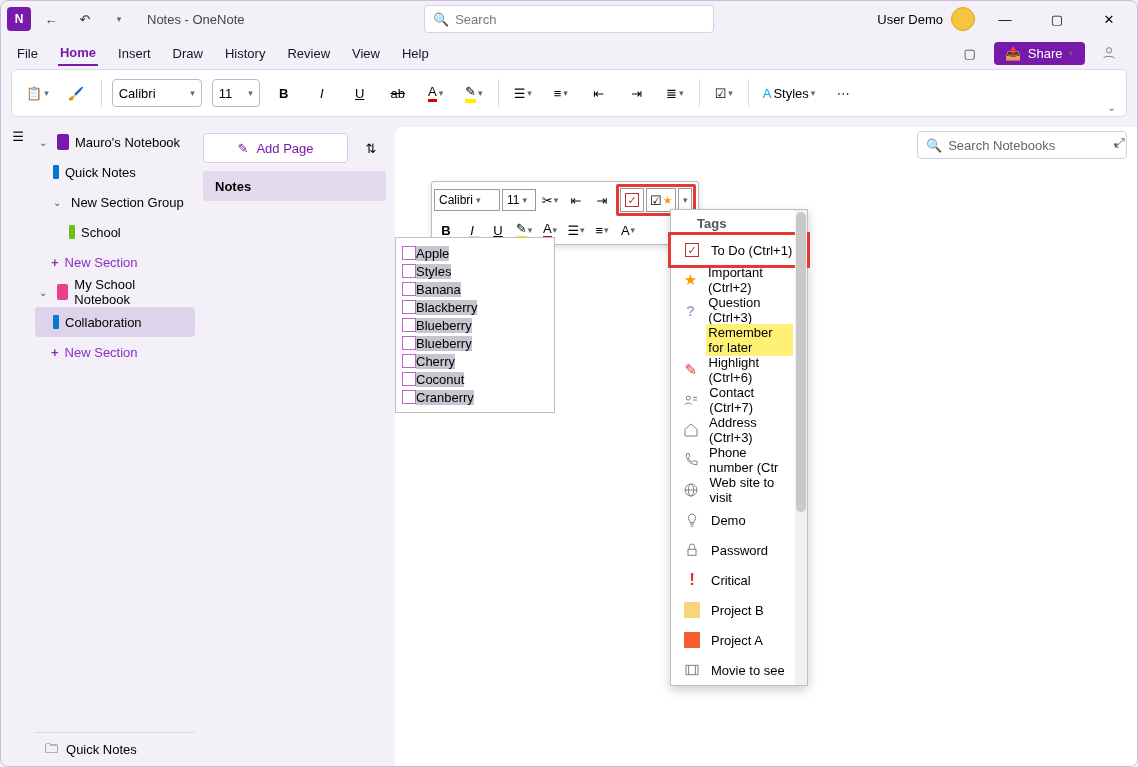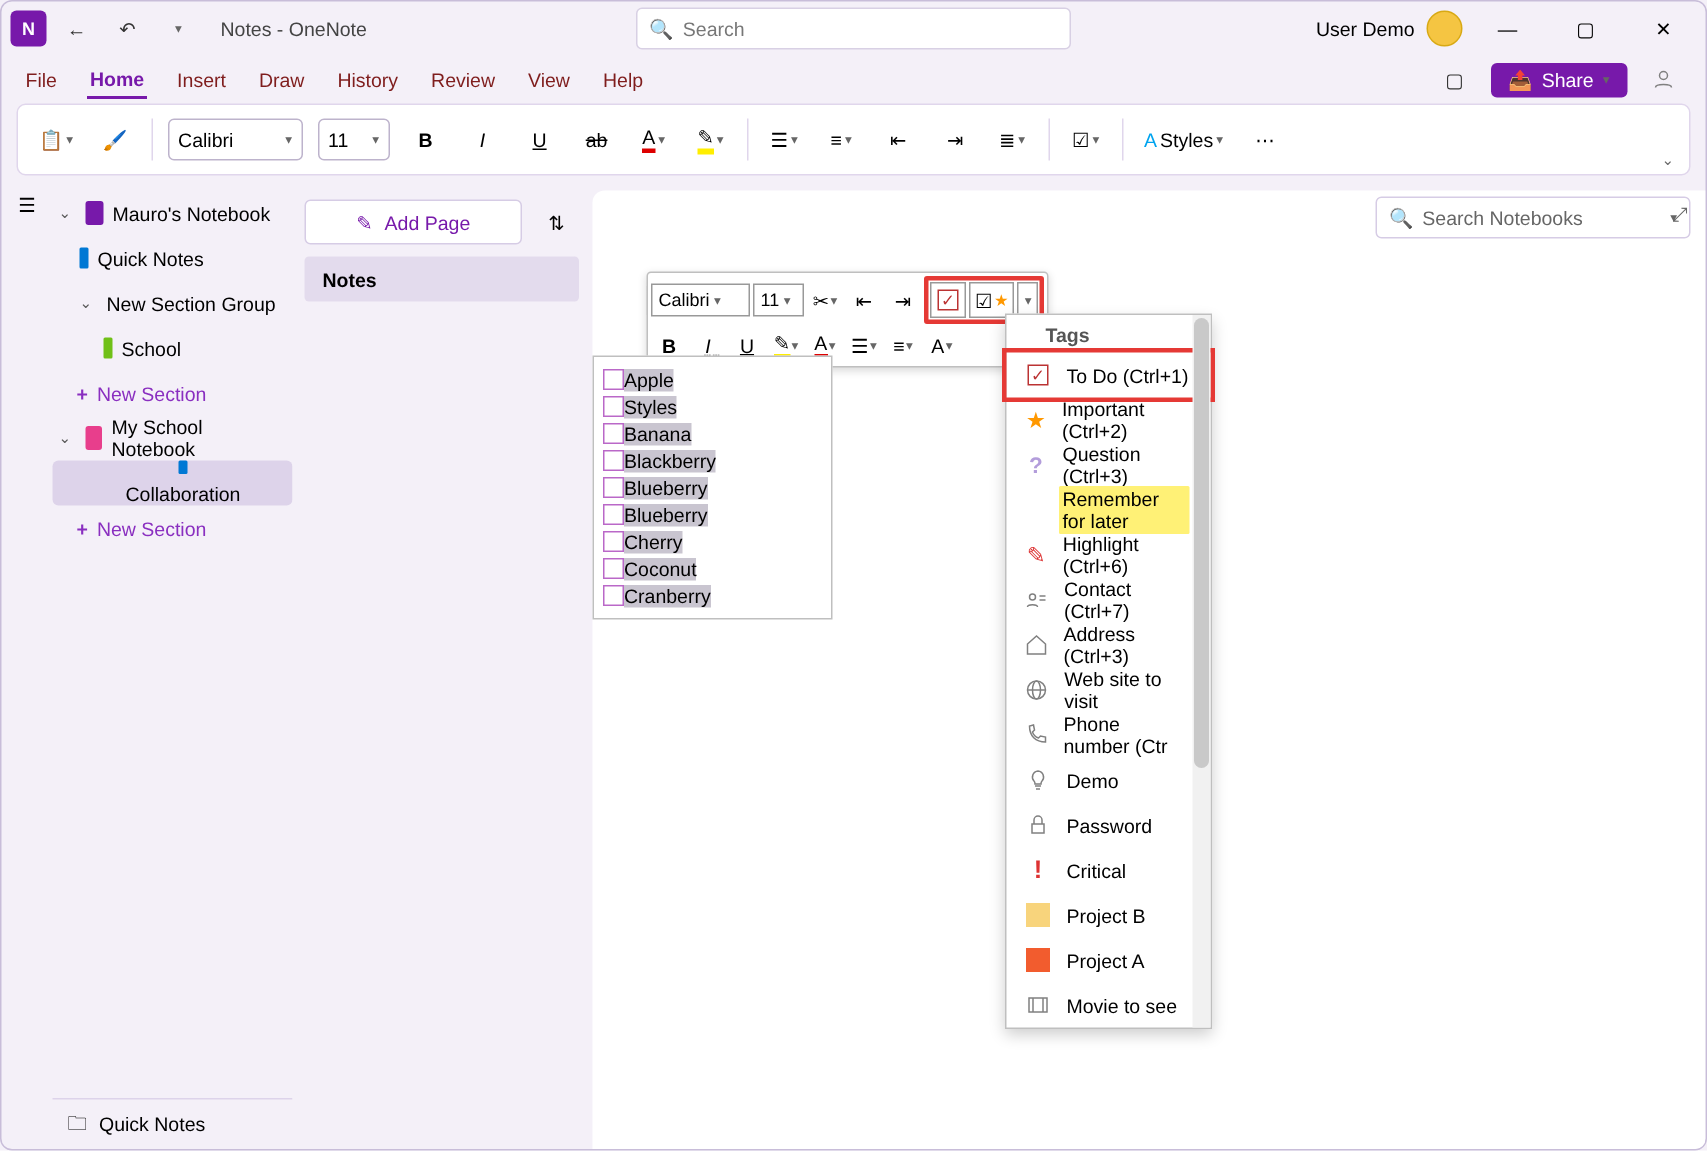--- a/index.html
+++ b/index.html
@@ -10,21 +10,21 @@
   .app-icon { width: 24px; height: 24px; background: #7719aa; border-radius: 4px; color: #fff; display: flex; align-items: center; justify-content: center; font-size: 12px; font-weight: bold; }
   .tb-btn { width: 28px; height: 28px; display: flex; align-items: center; justify-content: center; border-radius: 4px; cursor: pointer; color: #333; }
   .titlebar .title { margin-left: 8px; color: #444; }
   .searchbox { position: absolute; left: 50%; transform: translateX(-50%); width: 290px; height: 28px; background: #fff; border: 1px solid #d8d0e4; border-radius: 4px; display: flex; align-items: center; padding: 0 8px; gap: 6px; color: #777; }
   .user-area { margin-left: auto; display: flex; align-items: center; gap: 8px; }
   .avatar { width: 24px; height: 24px; border-radius: 50%; background: #f5c542; border: 1px solid #d8a914; }
   .win-btn { width: 44px; height: 30px; display: flex; align-items: center; justify-content: center; cursor: pointer; }
 
   
   .tabs { height: 32px; display: flex; align-items: center; gap: 18px; padding: 0 14px; }
-  .tab { color: #7f1d1d; cursor: pointer; padding: 4px 2px; }
+  .tab { color: #0f172a; cursor: pointer; padding: 4px 2px; }
   .tab.active { color: #7719aa; border-bottom: 2px solid #7719aa; font-weight: 600; }
   .tabs-right { margin-left: auto; display: flex; align-items: center; gap: 10px; }
   .share-btn { background: #7719aa; color: #fff; padding: 4px 12px; border-radius: 4px; display: flex; align-items: center; gap: 6px; cursor: pointer; }
 
   
   .ribbon-wrap { padding: 0 10px 6px 10px; }
   .ribbon { background: #fff; border: 1px solid #e0d6ec; border-radius: 6px; height: 48px; display: flex; align-items: center; padding: 0 10px; gap: 10px; position: relative; }
   .rib-btn { height: 32px; min-width: 28px; display: flex; align-items: center; justify-content: center; border-radius: 4px; cursor: pointer; padding: 0 4px; gap: 2px; }
   .vsep { width: 1px; height: 28px; background: #e0d6ec; }
   .combo { height: 28px; border: 1px solid #bdb3cc; border-radius: 4px; background: #fff; display: flex; align-items: center; padding: 0 6px; gap: 6px; font-size: 13px; }
@@ -44,21 +44,21 @@
   .chev { width:12px; font-size:10px; color:#555;}
   .nb-icon { width:12px; height:16px; border-radius:2px;}
   .nb-purple { background:#7719aa;}
   .nb-pink { background:#e83e8c;}
   .sec-green { width:6px; height:14px; background:#70c018; border-radius:1px;}
   .sec-blue { width:6px; height:14px; background:#0078d4; border-radius:1px;}
   .newsec { color:#8a2fc0; display:flex; align-items:center; gap:6px; height:30px; padding-left:16px; cursor:pointer;}
   .plus { font-weight:bold; }
   .sidebar .indent1 { padding-left: 18px; }
   .sidebar .indent2 { padding-left: 34px; }
-  .selected { background:#ddd3ea;flex-direction:column; }
+  .selected { background:#ddd3ea; }
   .sidebar-footer { margin-top:auto; border-top:1px solid #ddd3ea; height:34px; display:flex; align-items:center; gap:8px; padding-left:10px; cursor:pointer;}
 
   
   .pagecol { width: 200px; background:#f4f0f8; padding:10px 8px; display:flex; flex-direction:column; gap:8px; border-right:1px solid transparent;}
   .pagetop { display:flex; gap:8px; align-items:center;}
   .addpage { flex:1; height:30px; background:#fff; border:1px solid #d6cce5; border-radius:4px; color:#7719aa; display:flex; align-items:center; justify-content:center; gap:8px; cursor:pointer; font-weight:500;}
   .sortbtn { width:30px; height:30px; display:flex; align-items:center; justify-content:center; cursor:pointer;}
   .pageitem { height:30px; background:#e3dbed; border-radius:3px; display:flex; align-items:center; padding:0 12px; font-weight:600; cursor:pointer;}
 
   
@@ -413,38 +413,38 @@
             <span class="tag-icon">
               <svg class="svgico" viewBox="0 0 24 24">
                 <path d="M3 11l9-8 9 8v10H3z"></path>
               </svg>
             </span>
             <span>Address (Ctrl+3)</span>
           </div>
           <div class="tag-row">
             <span class="tag-icon">
               <svg class="svgico" viewBox="0 0 24 24">
+                <path d="M5 3c0 10 6 16 16 16l0-5-5-1-2 2c-3-1-5-3-6-6l2-2-1-5z"></path>
+              </svg>
+            </span>
+            <span>Phone number (Ctr</span>
+          </div>
+          <div class="tag-row">
+            <span class="tag-icon">
+              <svg class="svgico" viewBox="0 0 24 24">
                 <circle cx="12" cy="12" r="9"></circle>
                 <ellipse cx="12" cy="12" rx="4" ry="9"></ellipse>
                 <line x1="3" y1="12" x2="21" y2="12"></line>
               </svg>
             </span>
             <span>Web site to visit</span>
           </div>
           <div class="tag-row">
             <span class="tag-icon">
               <svg class="svgico" viewBox="0 0 24 24">
-                <path d="M5 3c0 10 6 16 16 16l0-5-5-1-2 2c-3-1-5-3-6-6l2-2-1-5z"></path>
-              </svg>
-            </span>
-            <span>Phone number (Ctr</span>
-          </div>
-          <div class="tag-row">
-            <span class="tag-icon">
-              <svg class="svgico" viewBox="0 0 24 24">
                 <path d="M9 18h6M10 21h4"></path>
                 <path d="M12 3a6 6 0 0 0-4 10c1 1 1 2 1 3h6c0-1 0-2 1-3a6 6 0 0 0-4-10z"></path>
               </svg>
             </span>
             <span>Demo</span>
           </div>
           <div class="tag-row">
             <span class="tag-icon">
               <svg class="svgico" viewBox="0 0 24 24">
                 <rect x="6" y="11" width="12" height="9"></rect>

